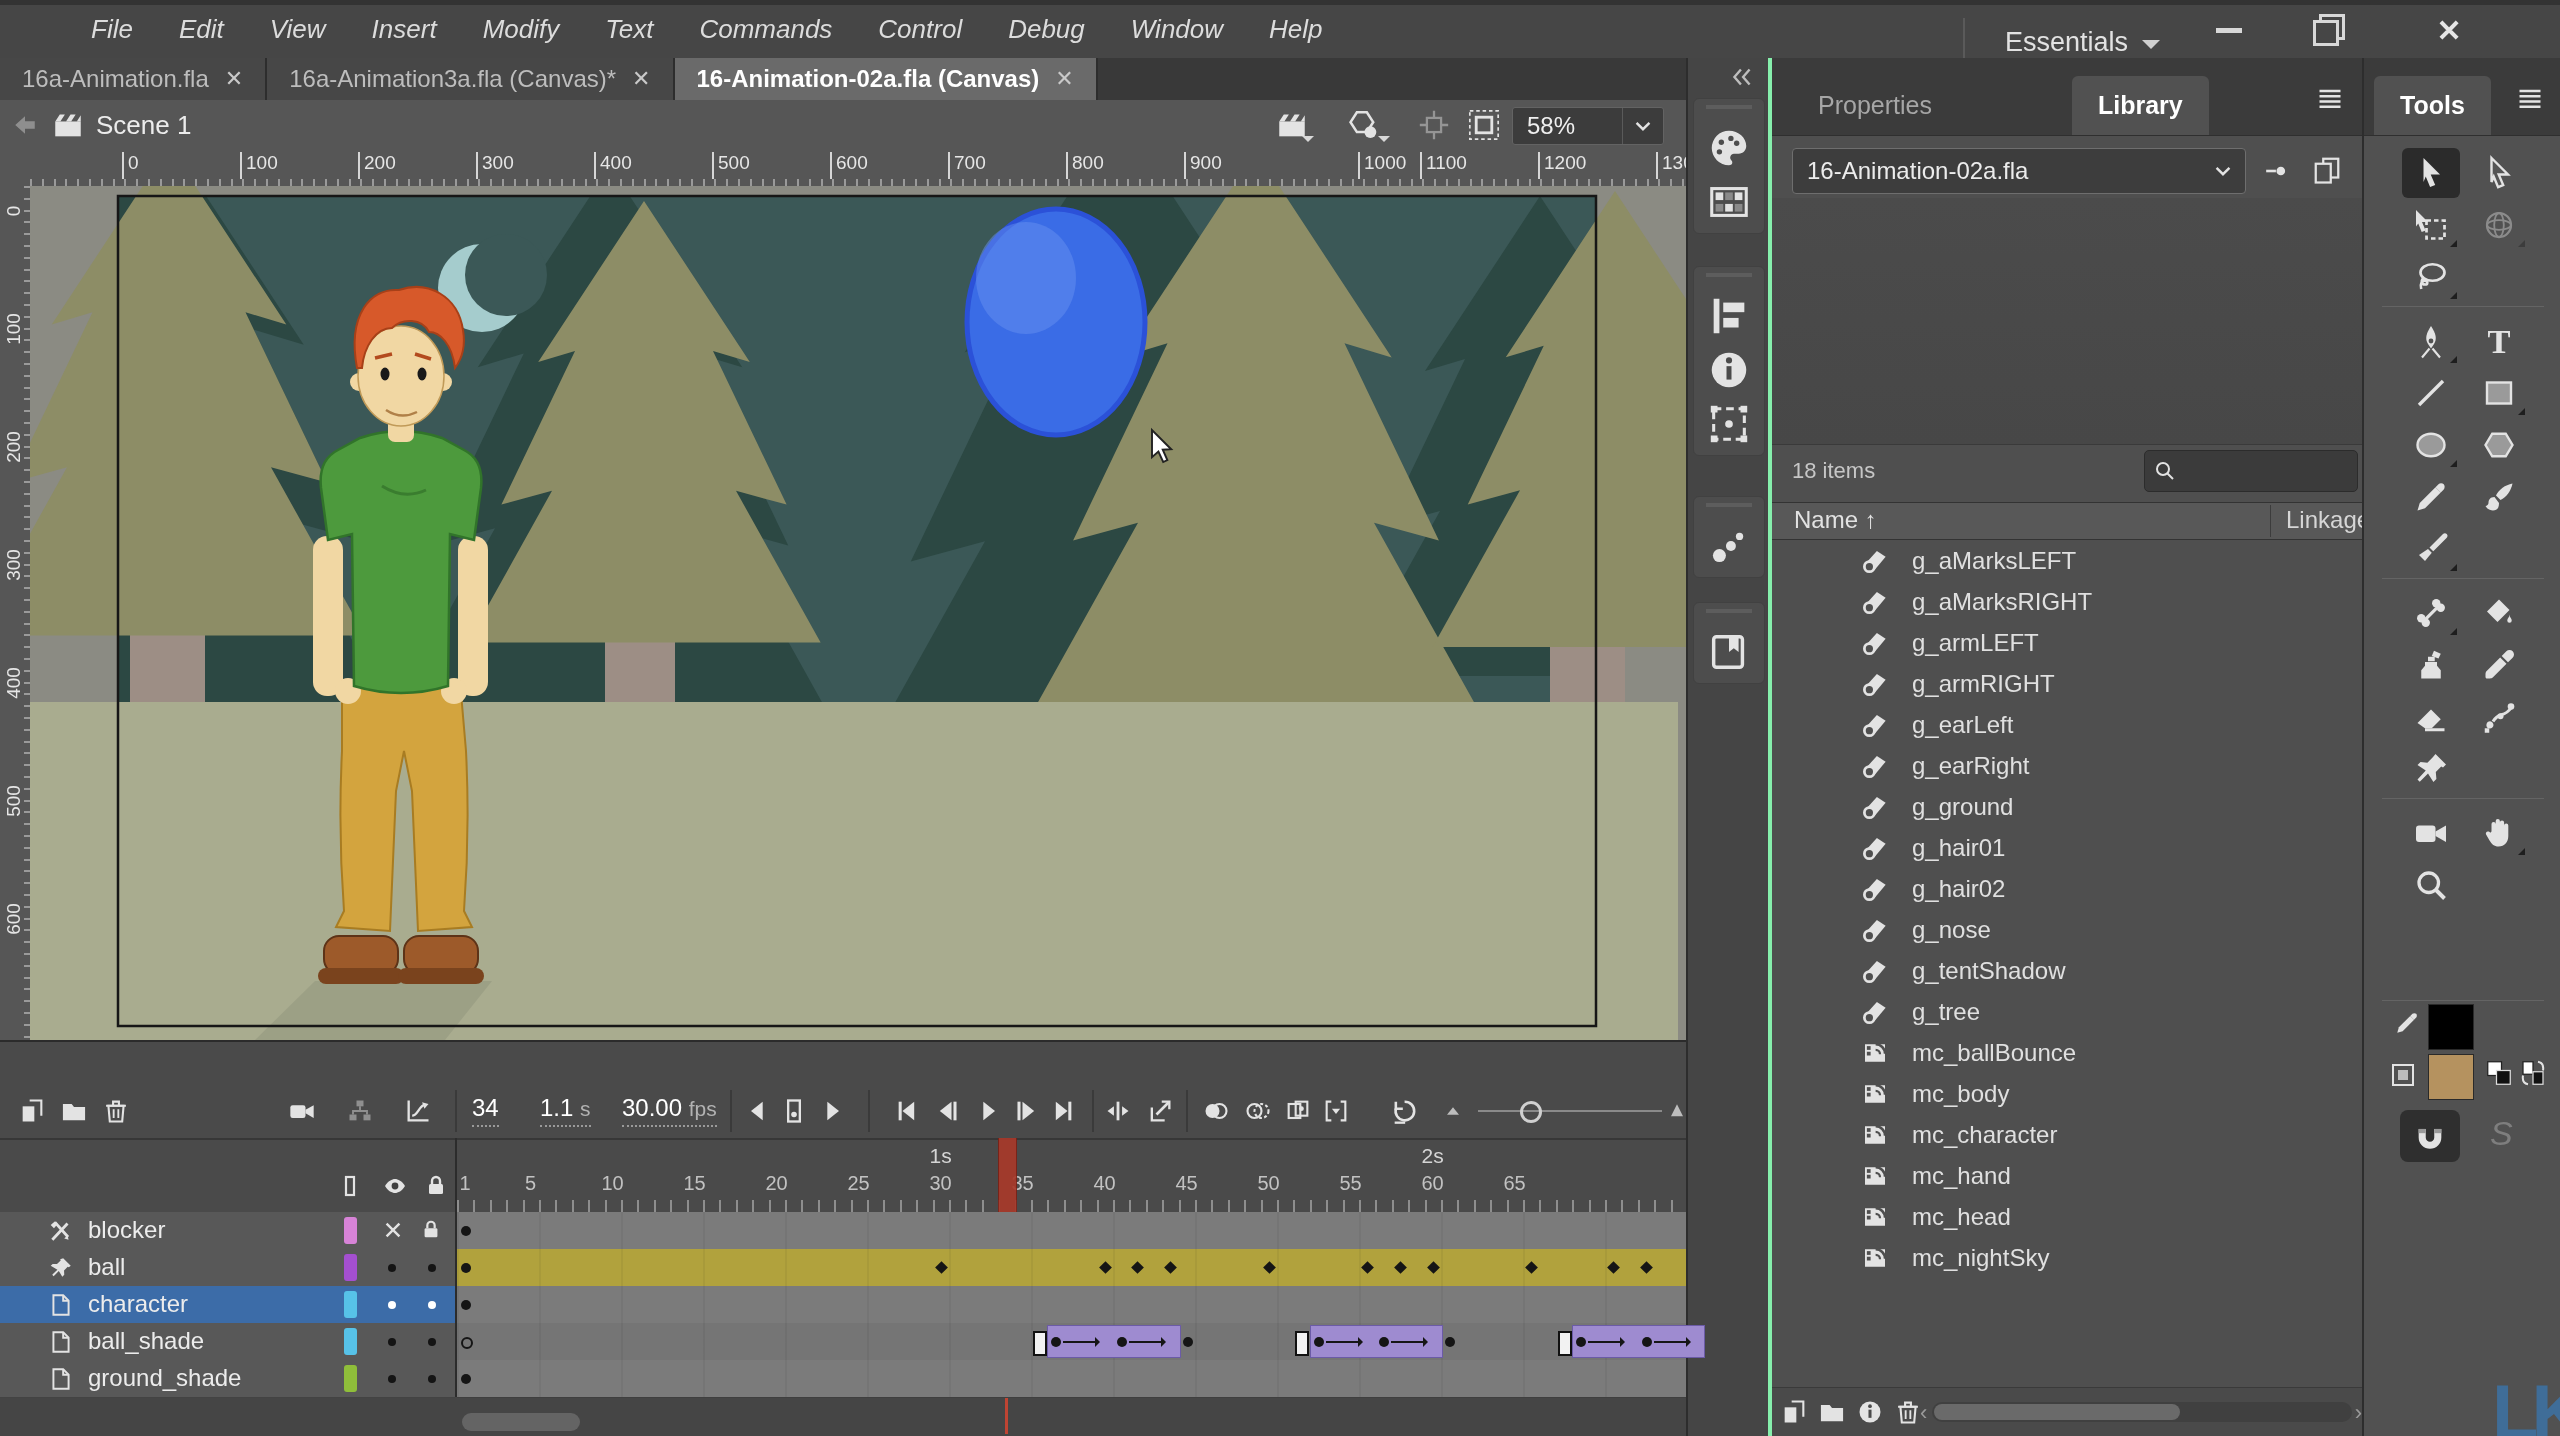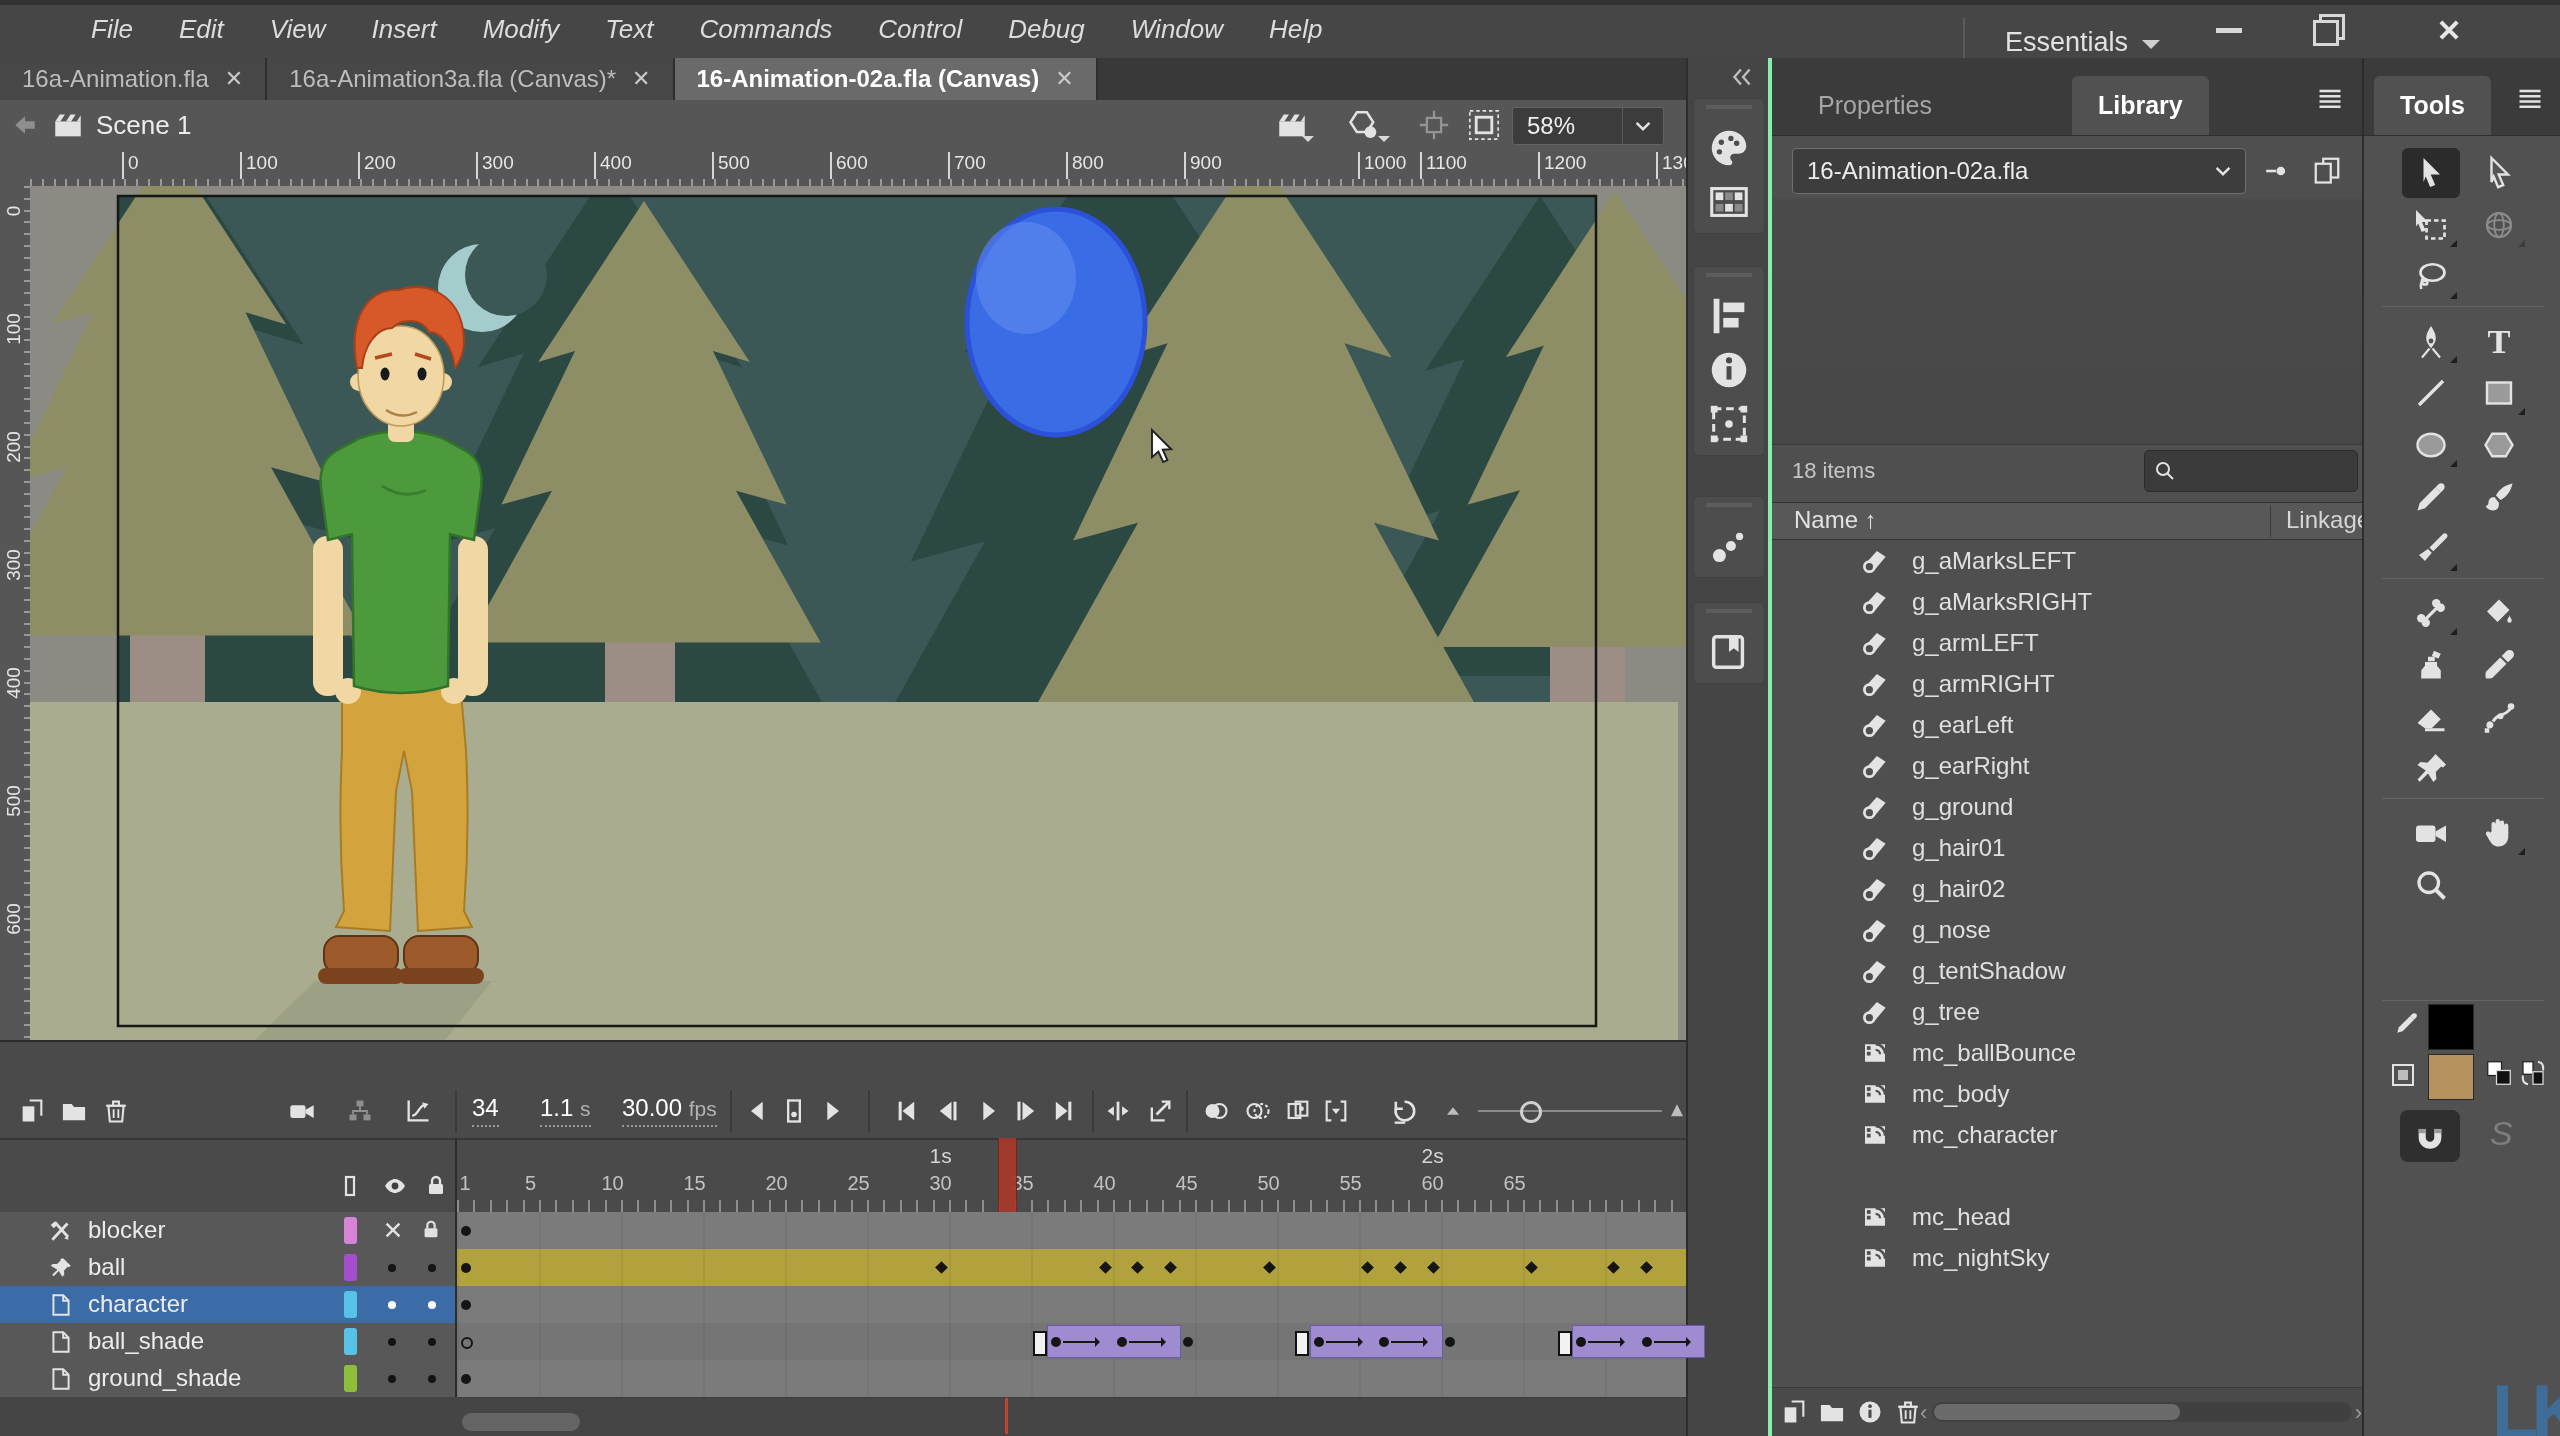--- a/index.html
+++ b/index.html
@@ -627,20 +627,32 @@
           <svg viewBox="0 0 24 24" width="100%" height="100%">
             <path d="M4 5h16v14H4z" fill="#e3e3e3"></path>
             <path d="M12.5 5a7.5 7.5 0 017.5 7.5" stroke="#4f4f4f" stroke-width="2" fill="none"></path>
             <path d="M12.5 9.5a3.5 3.5 0 013.5 3.5" stroke="#4f4f4f" stroke-width="1.8" fill="none"></path>
             <rect x="5.5" y="6.5" width="3" height="3" fill="#4f4f4f"></rect>
             <rect x="5.5" y="11" width="3" height="3" fill="#4f4f4f"></rect>
           </svg>
         </span>
         <span class="nm">mc_character</span>
       </div>
+      <div class="lib-row" style="top: 1097px;">
+        <span class="ic">
+          <svg viewBox="0 0 24 24" width="100%" height="100%">
+            <path d="M4 5h16v14H4z" fill="#e3e3e3"></path>
+            <path d="M12.5 5a7.5 7.5 0 017.5 7.5" stroke="#4f4f4f" stroke-width="2" fill="none"></path>
+            <path d="M12.5 9.5a3.5 3.5 0 013.5 3.5" stroke="#4f4f4f" stroke-width="1.8" fill="none"></path>
+            <rect x="5.5" y="6.5" width="3" height="3" fill="#4f4f4f"></rect>
+            <rect x="5.5" y="11" width="3" height="3" fill="#4f4f4f"></rect>
+          </svg>
+        </span>
+        <span class="nm">mc_hand</span>
+      </div>
       <div class="lib-row" style="top: 1138px;">
         <span class="ic">
           <svg viewBox="0 0 24 24" width="100%" height="100%">
             <path d="M4 5h16v14H4z" fill="#e3e3e3"></path>
             <path d="M12.5 5a7.5 7.5 0 017.5 7.5" stroke="#4f4f4f" stroke-width="2" fill="none"></path>
             <path d="M12.5 9.5a3.5 3.5 0 013.5 3.5" stroke="#4f4f4f" stroke-width="1.8" fill="none"></path>
             <rect x="5.5" y="6.5" width="3" height="3" fill="#4f4f4f"></rect>
             <rect x="5.5" y="11" width="3" height="3" fill="#4f4f4f"></rect>
           </svg>
         </span>

